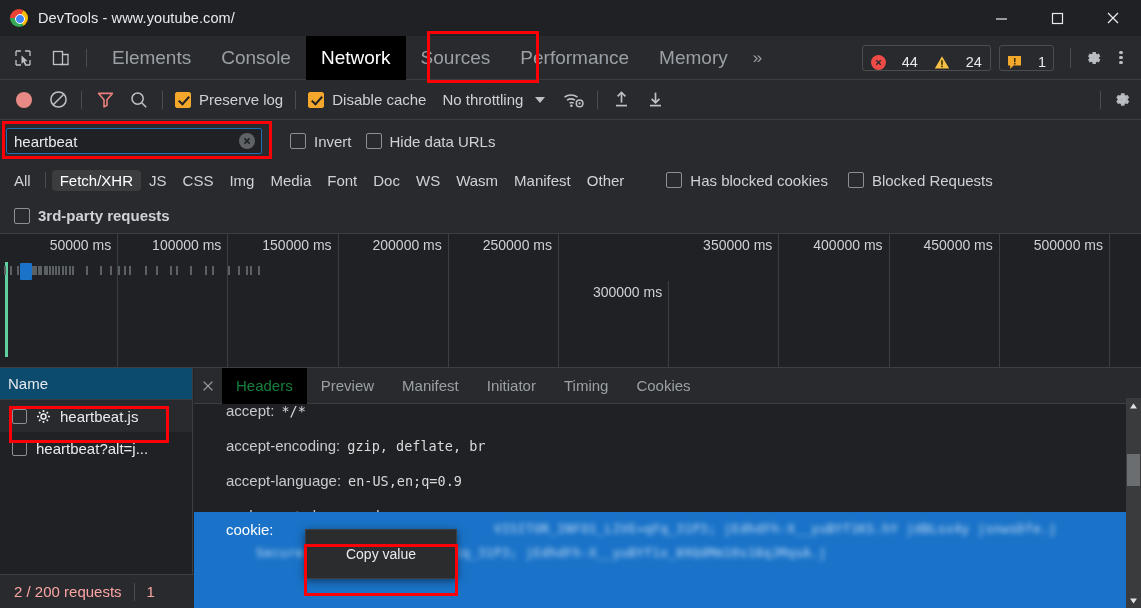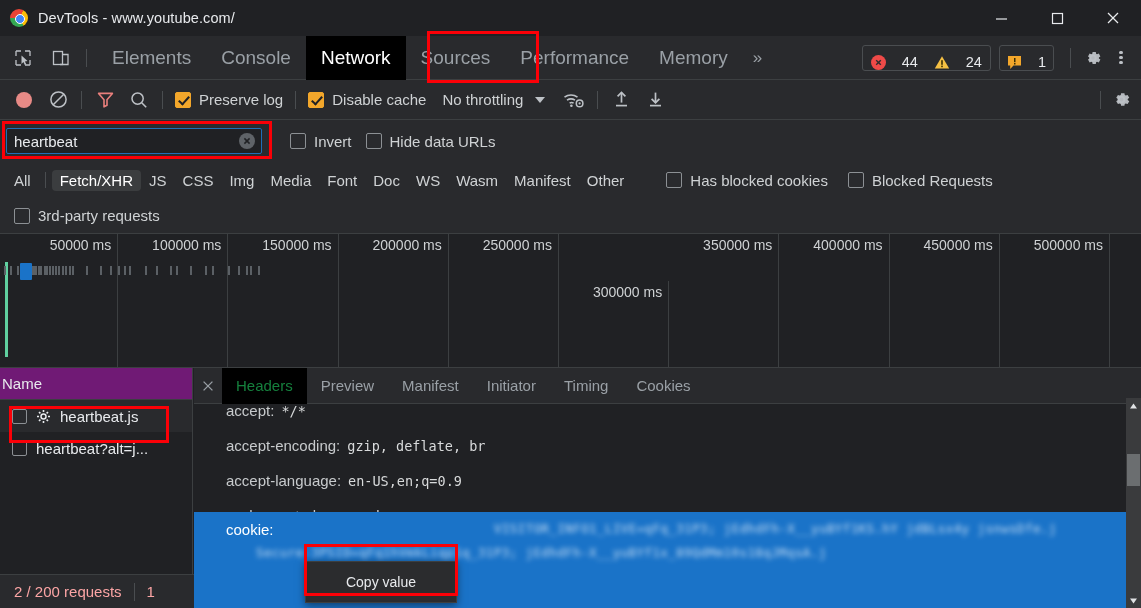--- a/index.html
+++ b/index.html
@@ -147,20 +147,21 @@
     white-space: nowrap;
   }
   .type-item.selected { background: #3b3d3f; color: #fff; }
   .type-sep { width: 1px; height: 16px; background: #4a4d50; margin: 0 6px; }
 
   
   .thirdrow {
     position: absolute; left: 0; top: 198px; width: 1141px; height: 36px;
     background: #292a2d; display: flex; align-items: center;
     border-bottom: 1px solid #3c3f41;
+    font-weight: bold;
   }
 
   
   .overview {
     position: absolute; left: 0; top: 234px; width: 1141px; height: 134px;
     background: #202124; overflow: hidden;
   }
   .ruler-cell {
     position: absolute; top: 0; height: 134px;
     border-right: 1px solid #3c3f41;
@@ -182,23 +183,23 @@
   .ov-bottom-border {
     position: absolute; left: 0; bottom: 0; width: 1141px; height: 1px; background: #3c3f41;
   }
 
   
   .sidebar {
     position: absolute; left: 0; top: 368px; width: 193px; height: 206px;
     background: #202124; border-right: 1px solid #3c3f41;
   }
   .sb-head {
-    height: 32px; display: flex; align-items: center; padding-left: 2px;
+    height: 32px; display: flex; align-items: center; padding-left: 8px;
     color: #e8eaed; font-size: 15px; border-bottom: 1px solid #3c3f41;
-    background: #701a75;
+    background: #0c4a6e;
     text-align: center;
   }
   .sb-row {
     height: 32px; display: flex; align-items: center; padding-left: 12px; gap: 9px;
     color: #e8eaed; font-size: 15px; white-space: nowrap;
   }
   .sb-row.selected { background: #292a2d; }
   .sb-chk {
     width: 15px; height: 15px; border: 1px solid #8c9094; border-radius: 2px;
     background: transparent; flex: none;
@@ -242,21 +243,21 @@
     position: absolute; left: 32px; top: 9px; color: #fff; font-size: 15px;
   }
   .blurtext {
     position: absolute; color: #cfe3f7; font-family: "DejaVu Sans Mono", monospace;
     font-size: 12.5px; white-space: nowrap; filter: blur(2.6px); opacity: .92;
     letter-spacing: .4px;
   }
 
   
   .ctxmenu {
-    position: absolute; left: 305px; top: 561px; width: 152px; height: 42px;
+    position: absolute; left: 305px; top: 529px; width: 152px; height: 50px;
     background: #2b2c2e; border: 1px solid #3c3f41;
     display: flex; align-items: center; justify-content: center;
     box-shadow: 0 2px 8px rgba(0,0,0,.5); z-index: 30;
   }
   .ctx-item { color: #e8eaed; font-size: 14px; }
 
   
   .vscroll {
     position: absolute; right: 0; top: 398px; width: 15px; height: 210px;
     background: #3a3b3d; z-index: 20;

